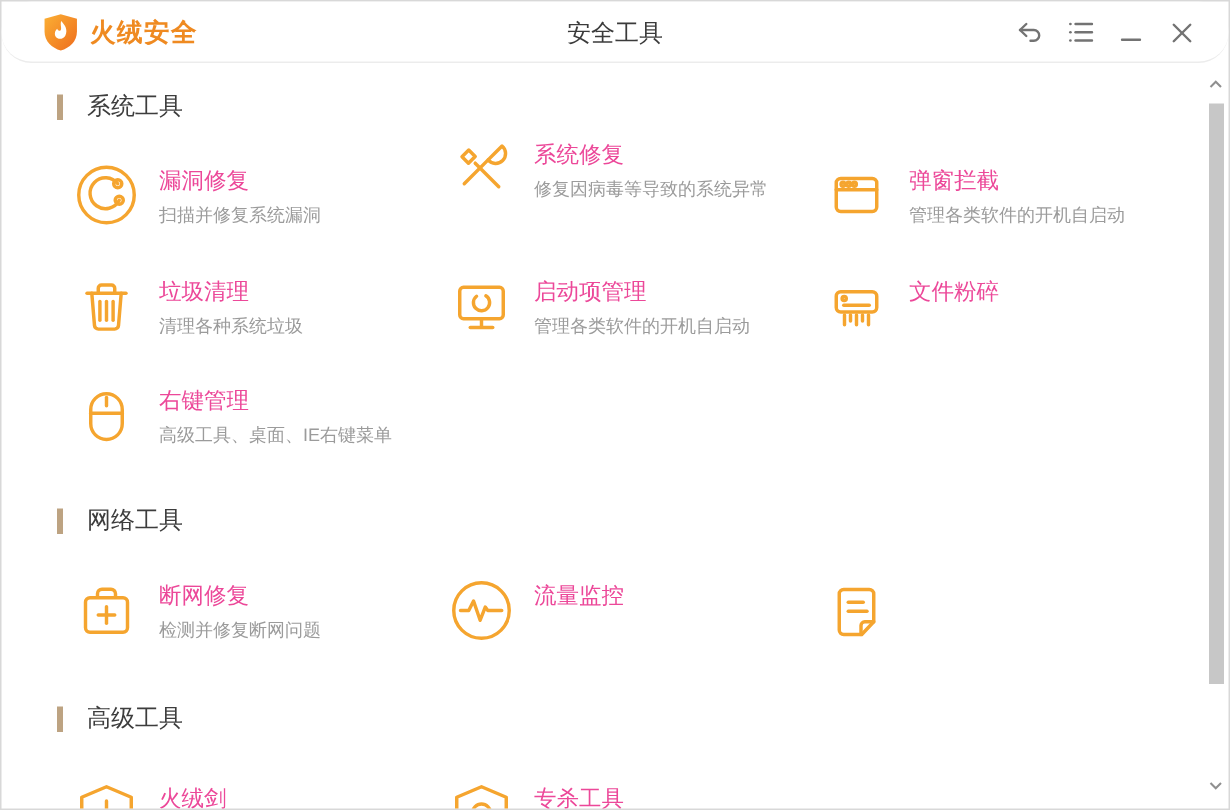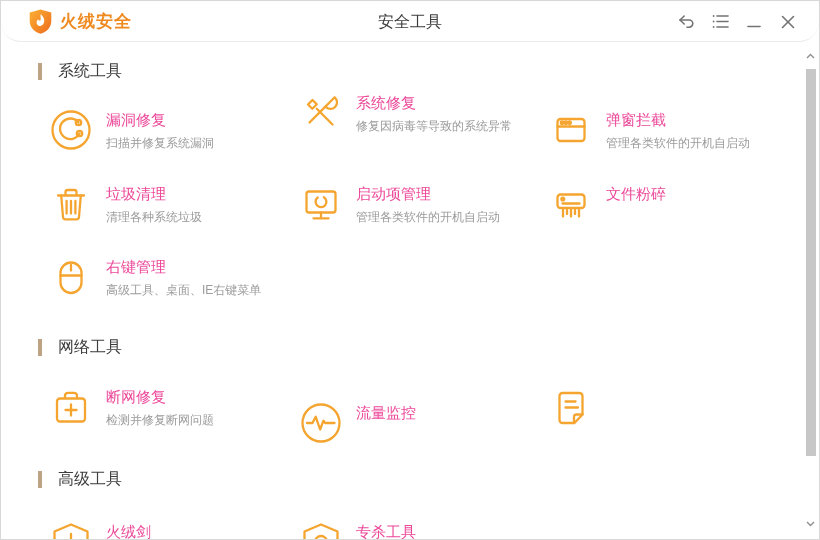--- a/index.html
+++ b/index.html
@@ -228,21 +228,21 @@
   <div class="section-label">网络工具</div>
 </div>
 
 <div class="tool-item" style="left:48px;top:384px">
   <div class="tool-icon"><svg>
         <use href="#i-aidkit"></use>
       </svg></div>
   <div class="tool-title">断网修复</div>
   <div class="tool-sub">检测并修复断网问题</div>
 </div>
-<div class="tool-item" style="left:298px;top:400px">
+<div class="tool-item" style="left:298px;top:384px">
   <div class="tool-icon"><svg>
         <use href="#i-pulse"></use>
       </svg></div>
   <div class="tool-title">流量监控</div>
 </div>
 <div class="tool-item" style="left:548px;top:384px">
   <div class="tool-icon"><svg>
         <use href="#i-hostdoc"></use>
       </svg></div>
 </div>

